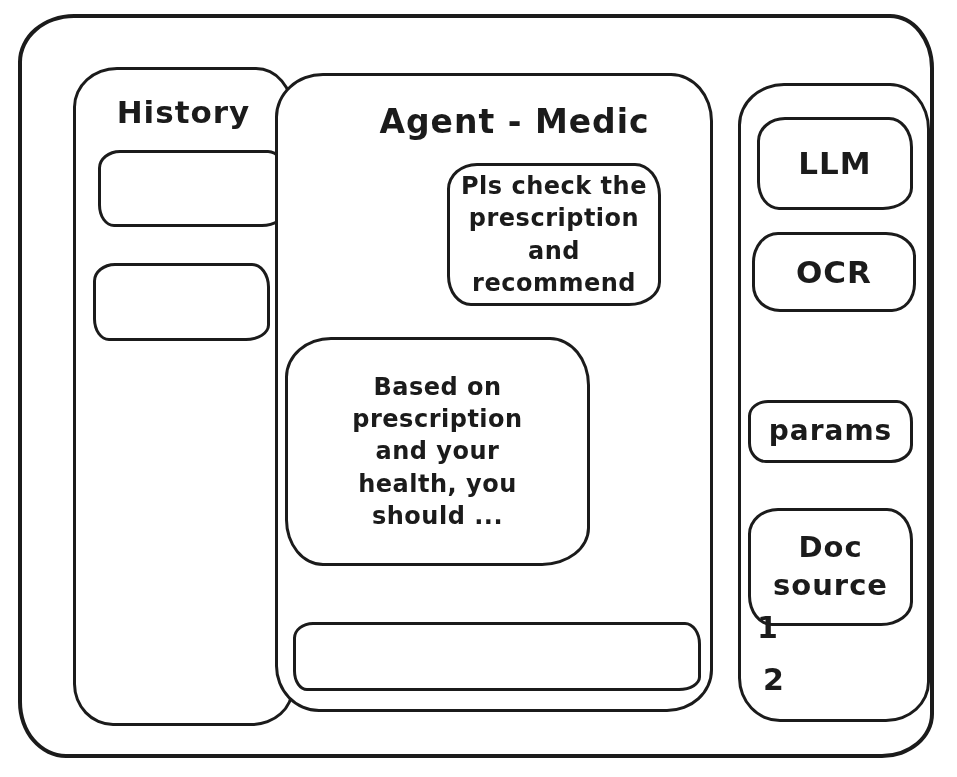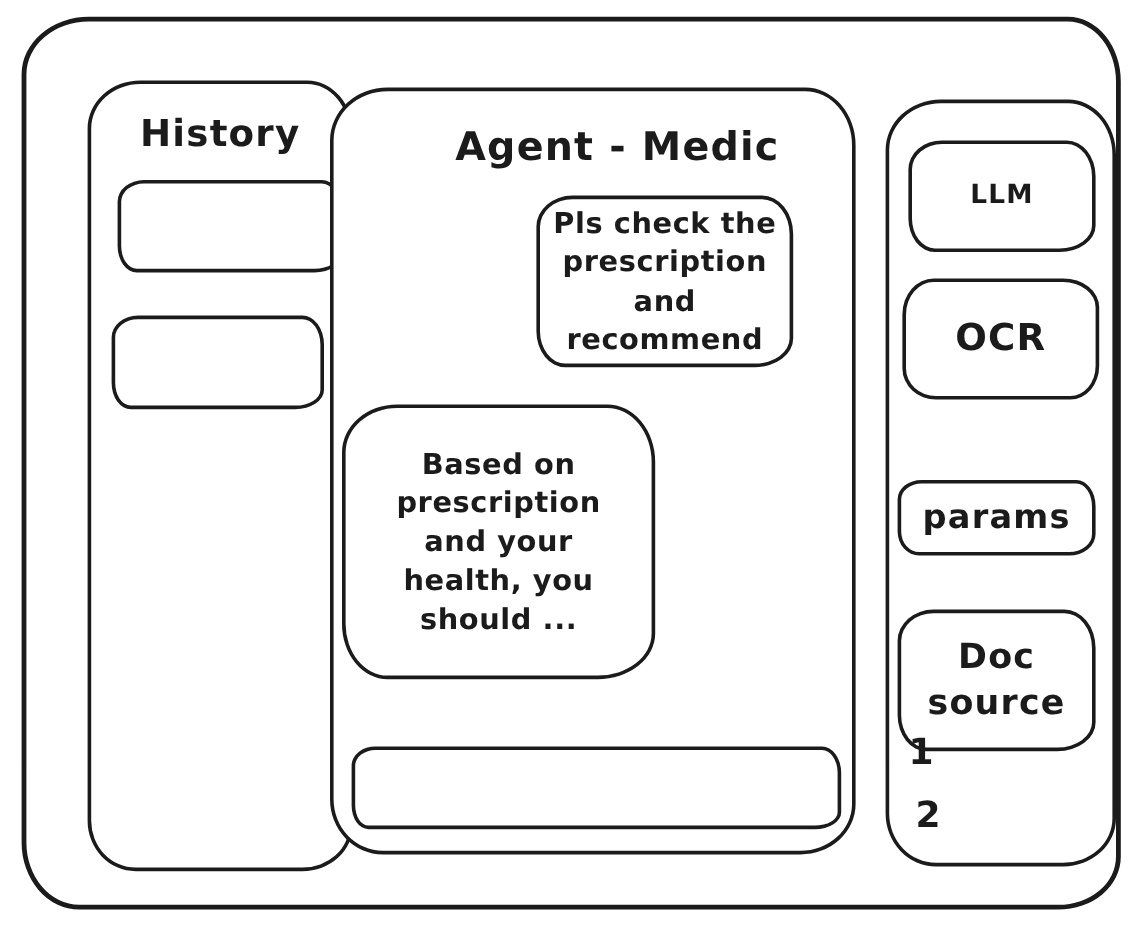--- a/index.html
+++ b/index.html
@@ -72,21 +72,21 @@
     line-height:1.35;
     letter-spacing:0.5px;
   }
   .bubble.user{
     left:169px; top:87px;
     width:214px; height:143px;
     border-radius:30px 26px 32px 24px / 26px 32px 24px 30px;
   }
   .bubble.assistant{
     left:7px; top:261px;
-    width:261px; height:229px;
+    width:305px; height:229px;
     border-radius:46px 40px 48px 38px / 40px 48px 38px 46px;
   }
   .chat-input{
     position:absolute; left:15px; top:546px;
     width:408px; height:69px;
     border-radius:20px 16px 22px 14px / 16px 22px 14px 20px;
     font:inherit; font-size:24px;
     padding:0 20px;
     outline:none;
   }
@@ -103,25 +103,25 @@
     font-family:inherit;
     font-weight:bold;
     letter-spacing:1px;
     color:var(--stroke);
     cursor:pointer;
     line-height:1.3;
     padding:0 18px;
   }
   .btn-llm{
     left:16px; top:31px; width:156px; height:93px;
-    font-size:22px;
+    font-size:31px;
     border-radius:28px 24px 30px 22px / 24px 30px 22px 28px;
   }
   .btn-ocr{
-    left:11px; top:146px; width:164px; height:101px;
+    left:11px; top:146px; width:164px; height:80px;
     font-size:31px;
     border-radius:26px 30px 24px 28px / 30px 24px 28px 26px;
   }
   .btn-params{
     left:7px; top:314px; width:165px; height:63px;
     font-size:28px;
     border-radius:20px 16px 22px 18px / 16px 22px 18px 20px;
   }
   .btn-doc{
     left:7px; top:422px; width:165px; height:118px;

